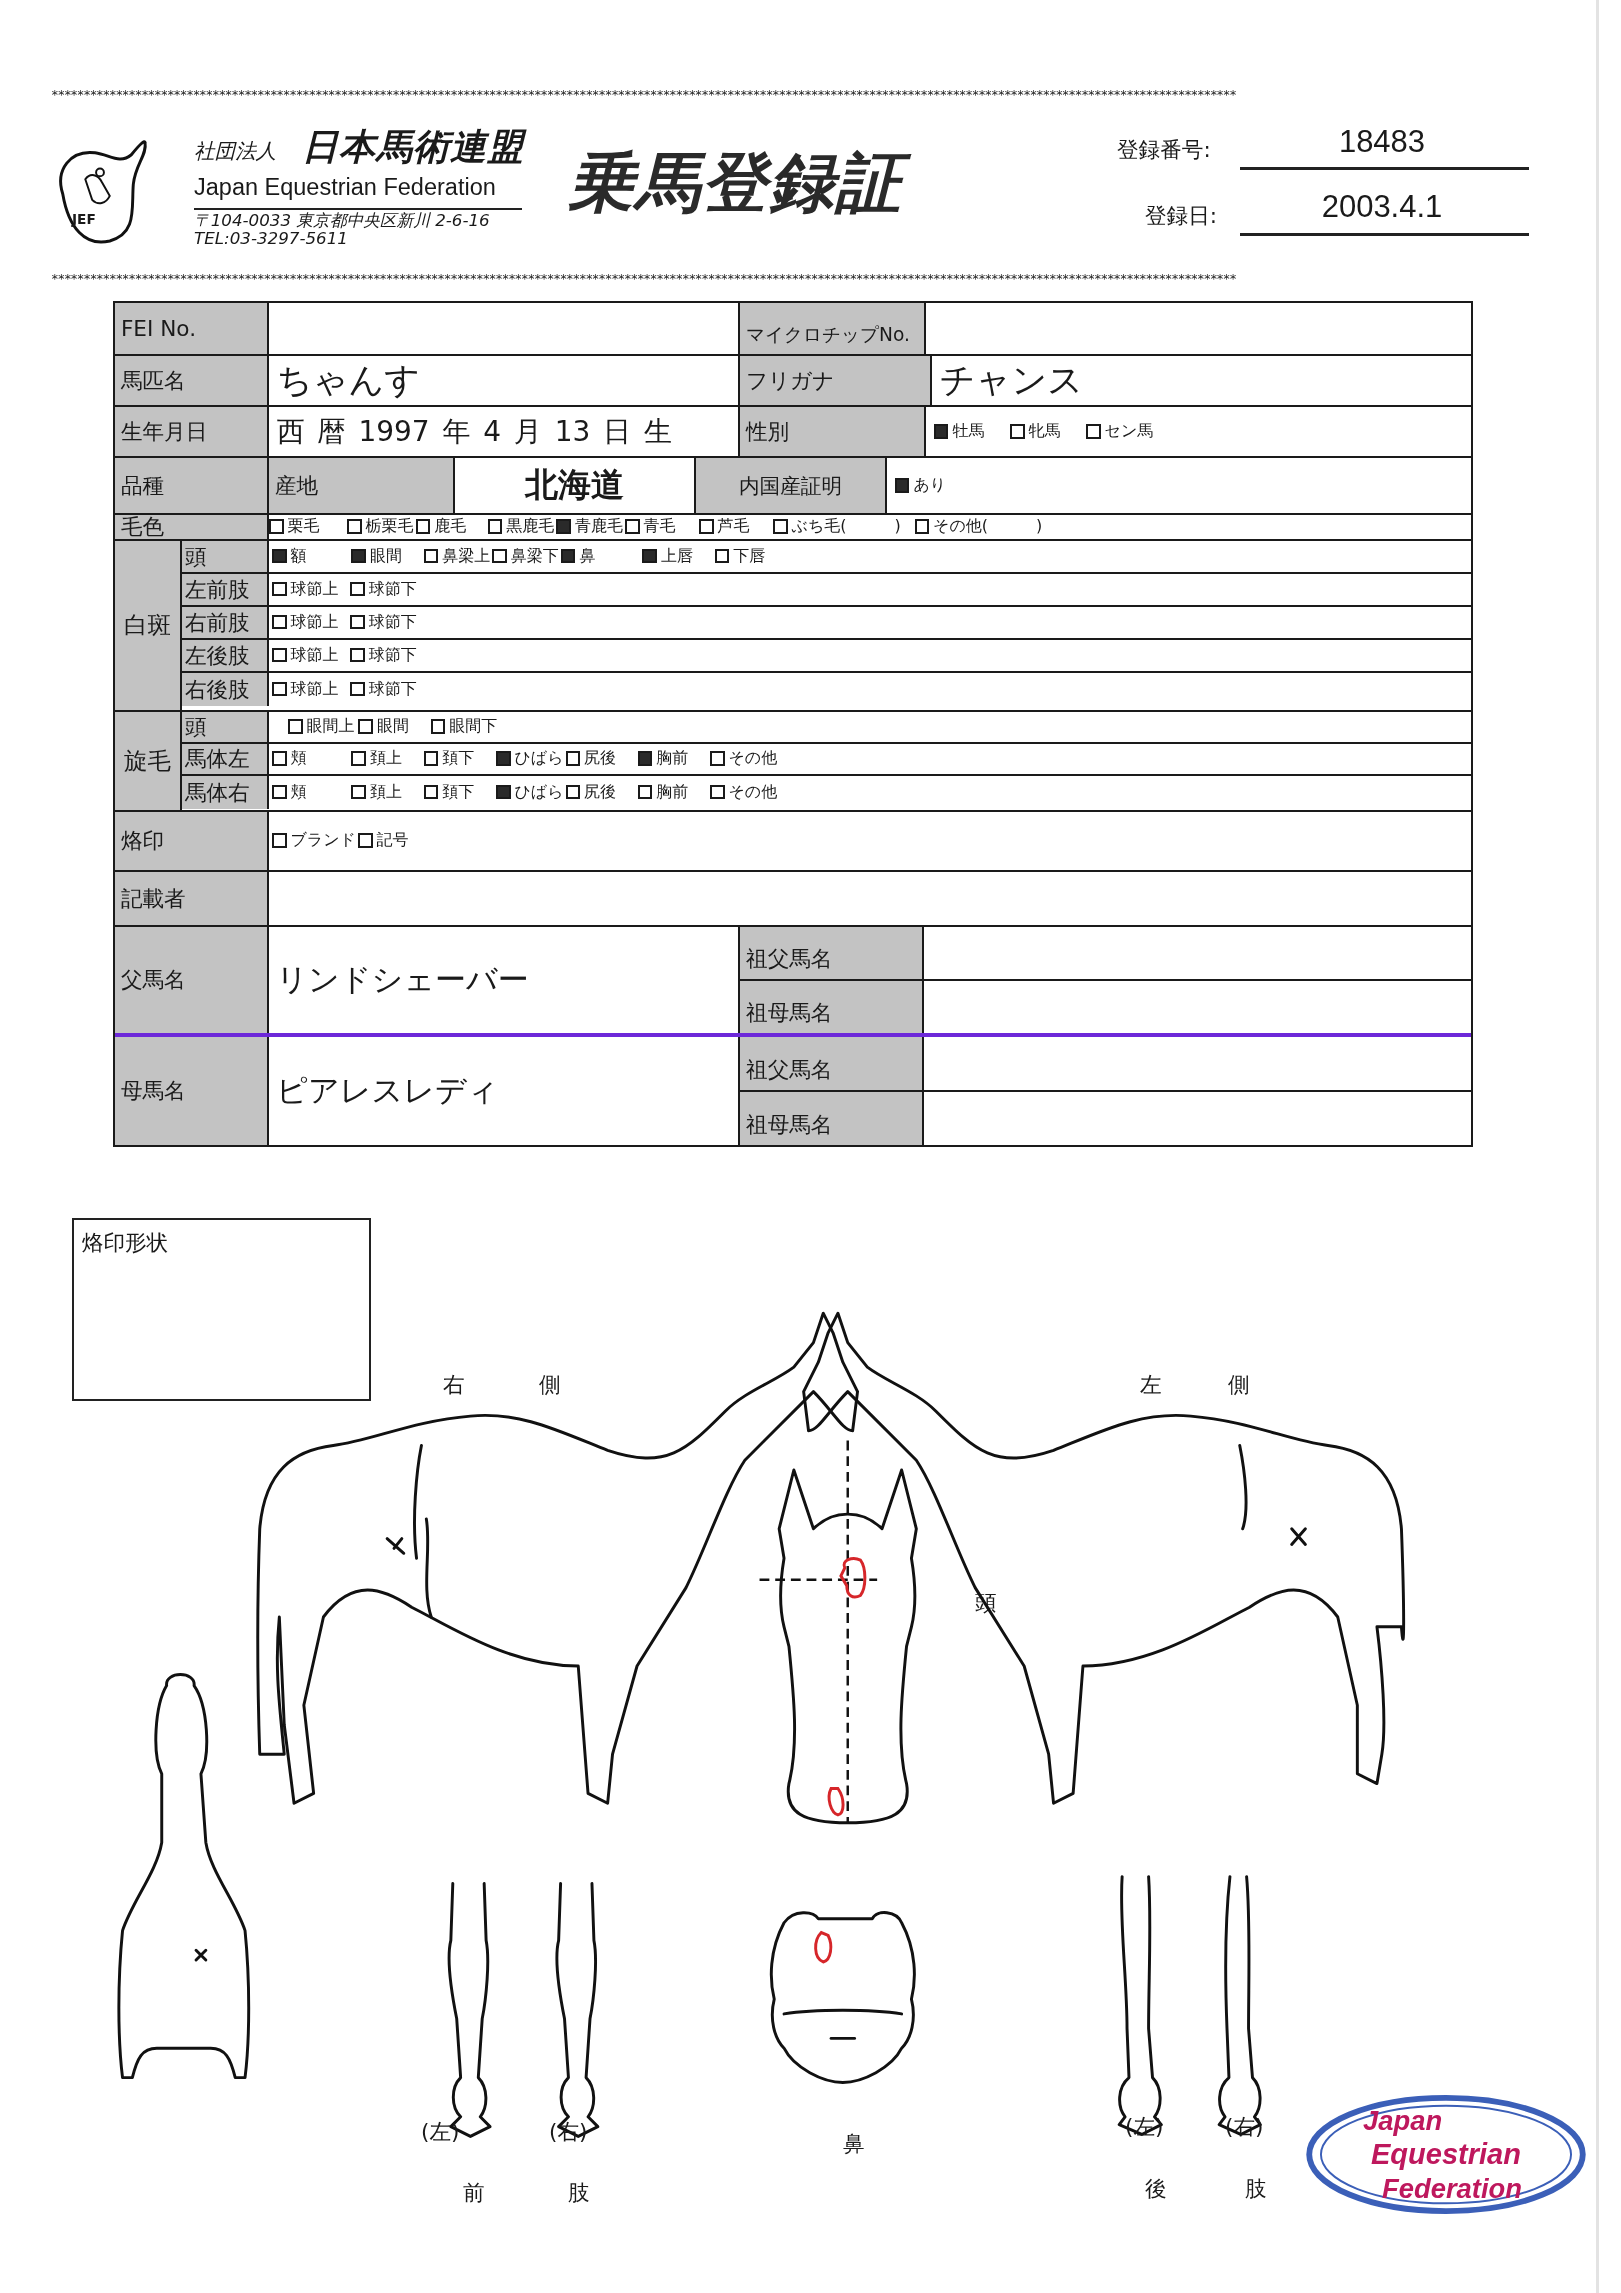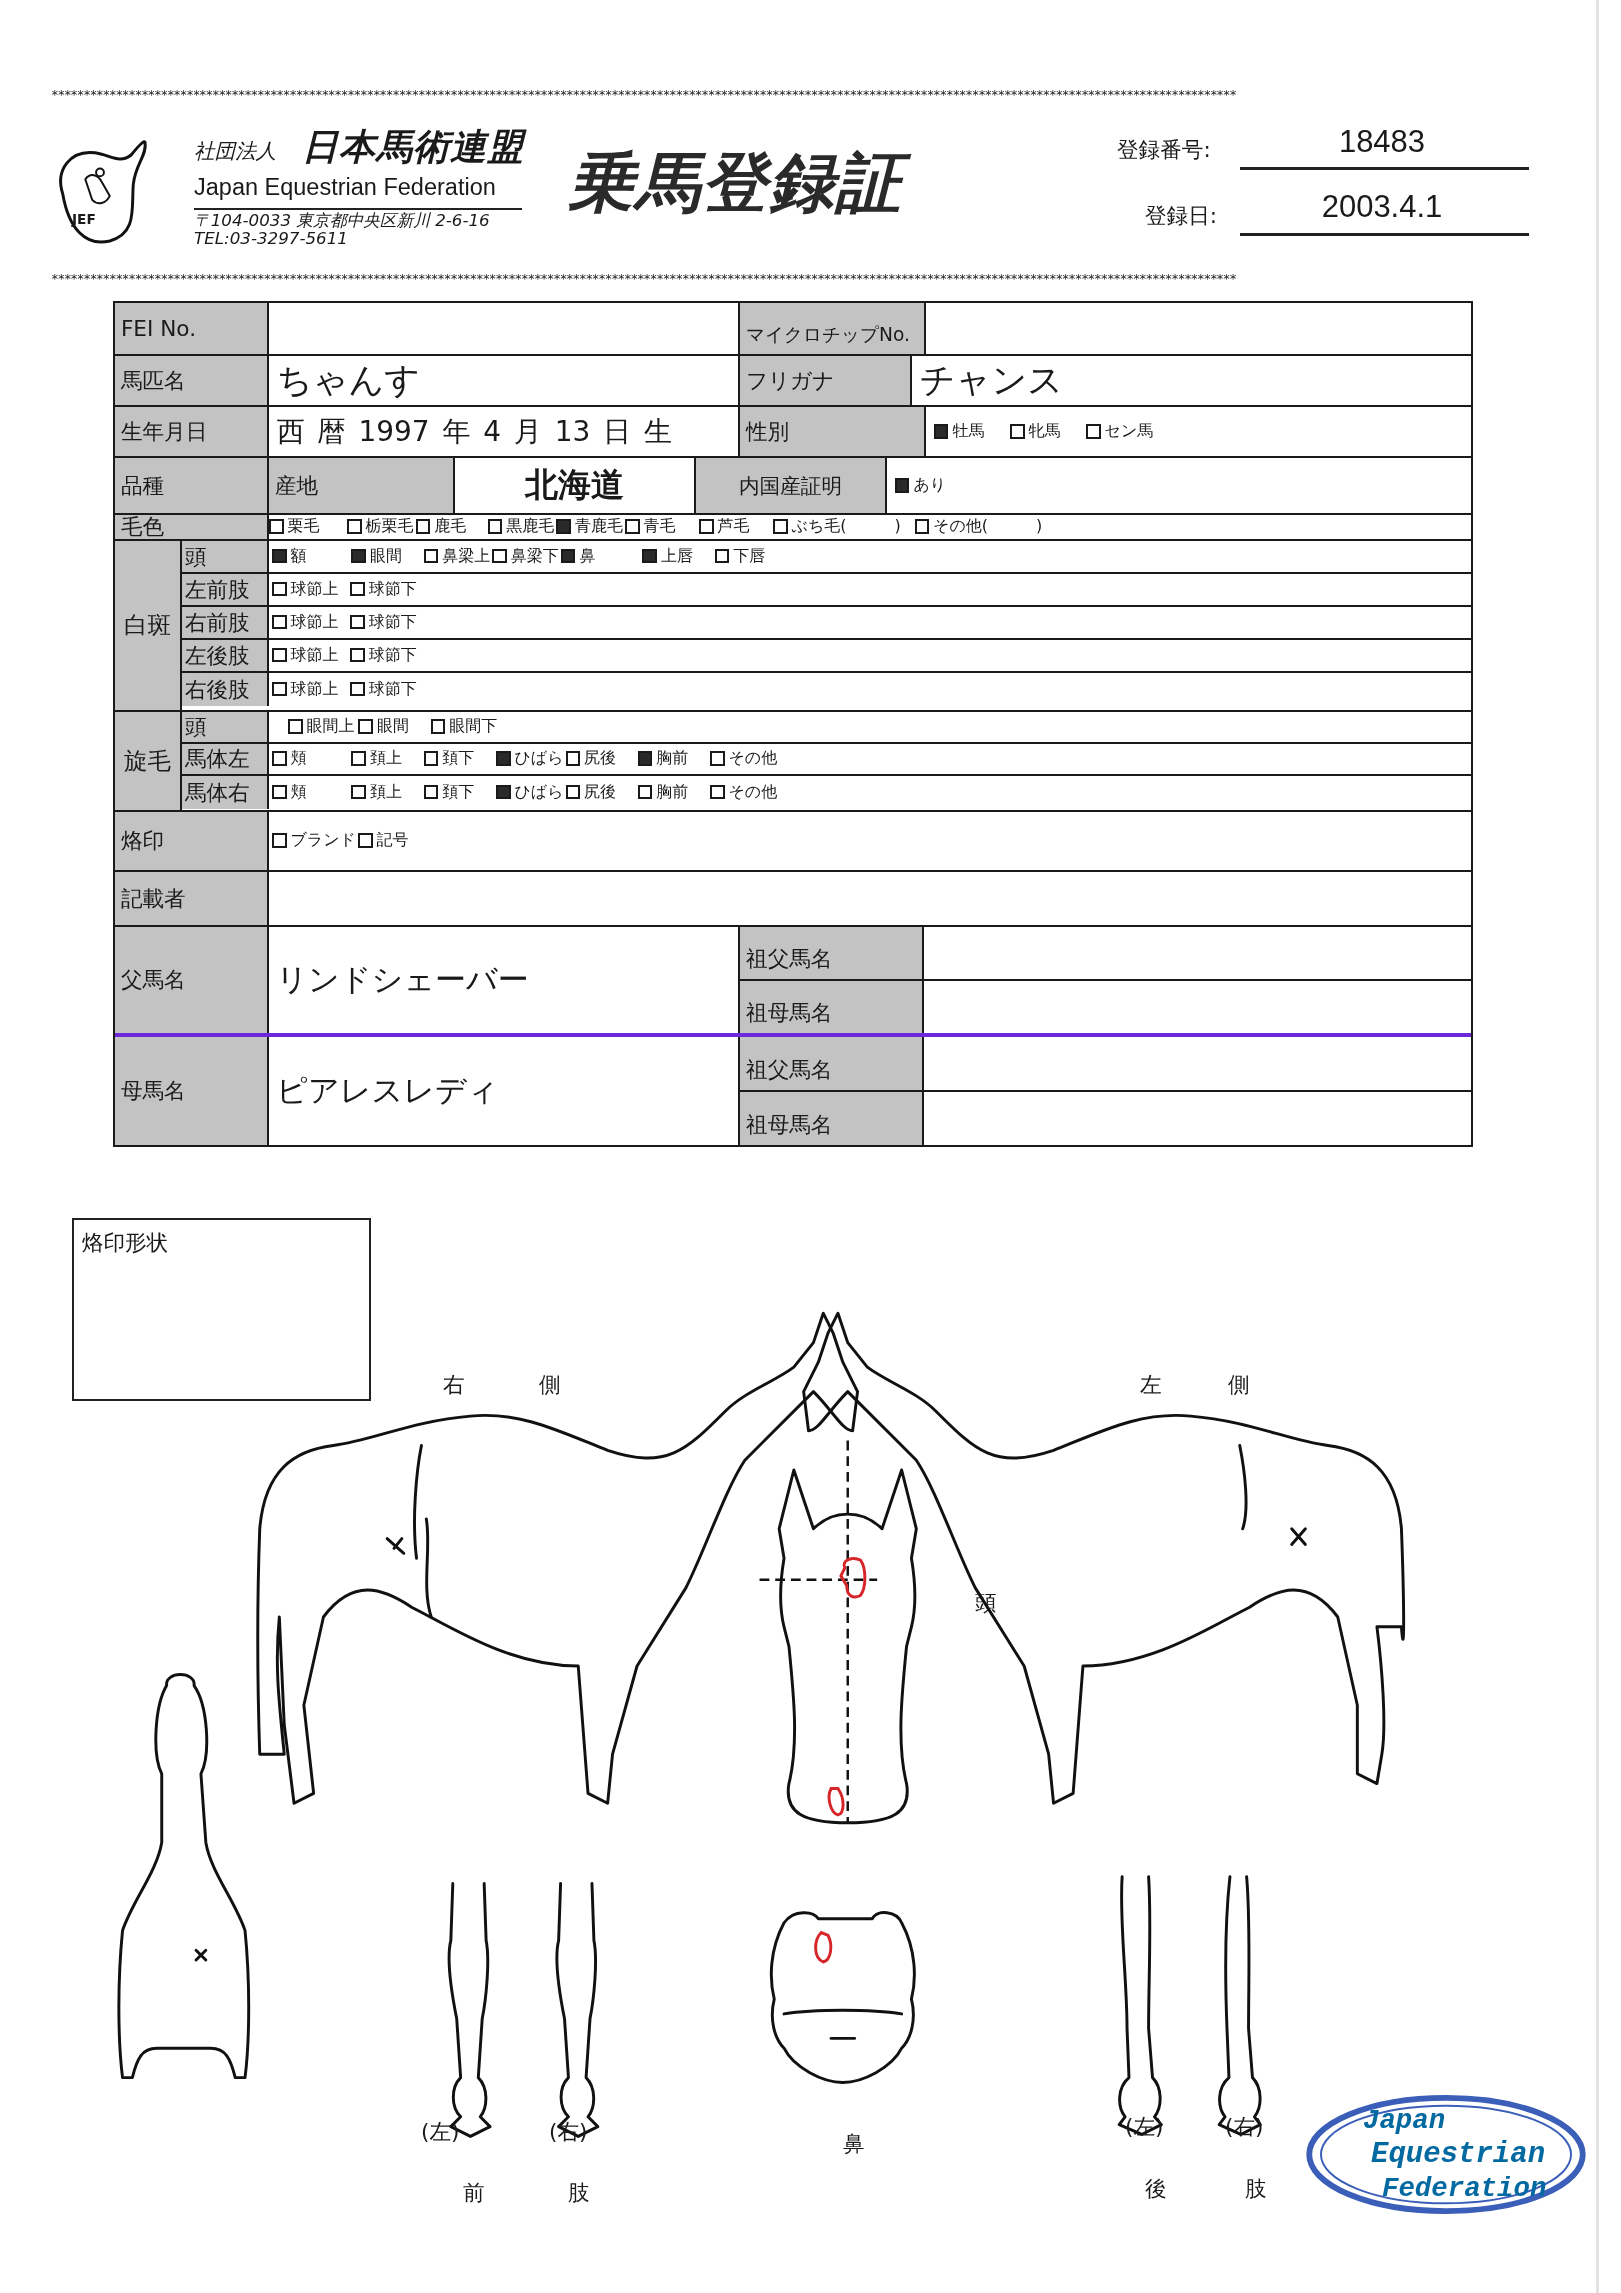--- a/index.html
+++ b/index.html
@@ -43,21 +43,21 @@
   .gp-lbl{width:186px;background:#c3c3c3;border-right:2px solid #1a1a1a;border-left:2px solid #1a1a1a;display:flex;align-items:flex-end;padding:0 0 5.9px 5.9px;box-sizing:border-box;font-size:21.6px;}
   .gp-val{flex:1;}
   
   .brand-box{left:72px;top:1218px;width:299px;height:183px;border:2.9px solid #222;box-sizing:border-box;}
   .brand-box span{position:absolute;left:7.8px;top:7.8px;font-size:21.6px;font-family:Liberation Mono, monospace;}
   .diag-label{font-size:21.6px;position:absolute;}
   svg .ln{fill:none;stroke:#111;stroke-width:3;stroke-linecap:round;stroke-linejoin:round;}
   svg .dash{fill:none;stroke:#111;stroke-width:2.5;stroke-dasharray:10 6;}
   svg .red{fill:none;stroke:#d6262a;stroke-width:3;}
   .stamp{left:1304px;top:2091px;width:284px;height:127px;}
-  .stamp-text{position:absolute;color:#0369a1;font-family:Liberation Mono, monospace;font-style:italic;font-weight:bold;}
+  .stamp-text{position:absolute;color:#be185d;font-family:Liberation Sans, sans-serif;font-style:italic;font-weight:bold;}
 </style>
 </head>
 <body>
 
 <div class="page-edge"></div>
 <div class="stars" style="top:88px">****************************************************************************************************************************************************************************************</div>
 <div class="stars" style="top:272px">****************************************************************************************************************************************************************************************</div>
 
 <svg class="abs logo" viewBox="0 0 100 115">
   <path d="M12 60 C4 35 20 15 45 18 C60 20 70 30 82 20 C90 10 96 4 96 8 C98 20 86 30 84 50 C82 75 88 100 60 108 C35 114 18 95 12 60 Z" fill="none" stroke="#111" stroke-width="3"></path>
@@ -85,21 +85,21 @@
 <div class="form">
   <div class="row" style="height:53px">
     <div class="lbl w157">FEI No.</div>
     <div class="val" style="width:471px;border-right:2px solid #1a1a1a"></div>
     <div class="lbl" style="width:186px;font-size:18.6px;align-items:flex-end;padding-bottom:5.9px">マイクロチップNo.</div>
     <div class="val" style="flex:1"></div>
   </div>
   <div class="row" style="height:51px">
     <div class="lbl w157">馬匹名</div>
     <div class="val big" style="width:471px;border-right:2px solid #1a1a1a">ちゃんす</div>
-    <div class="lbl" style="width:172px">フリガナ</div>
+    <div class="lbl" style="width:192px">フリガナ</div>
     <div class="val big" style="flex:1">チャンス</div>
   </div>
   <div class="row" style="height:51px">
     <div class="lbl w157">生年月日</div>
     <div class="val" style="width:471px;border-right:2px solid #1a1a1a;font-size:28px;word-spacing:3.9px">西 暦 1997 年 4 月 13 日 生</div>
     <div class="lbl" style="width:186px">性別</div>
     <div class="val" style="flex:1">
       <span class="cb">
           <span class="box on"></span>
           <span>牡馬</span>

